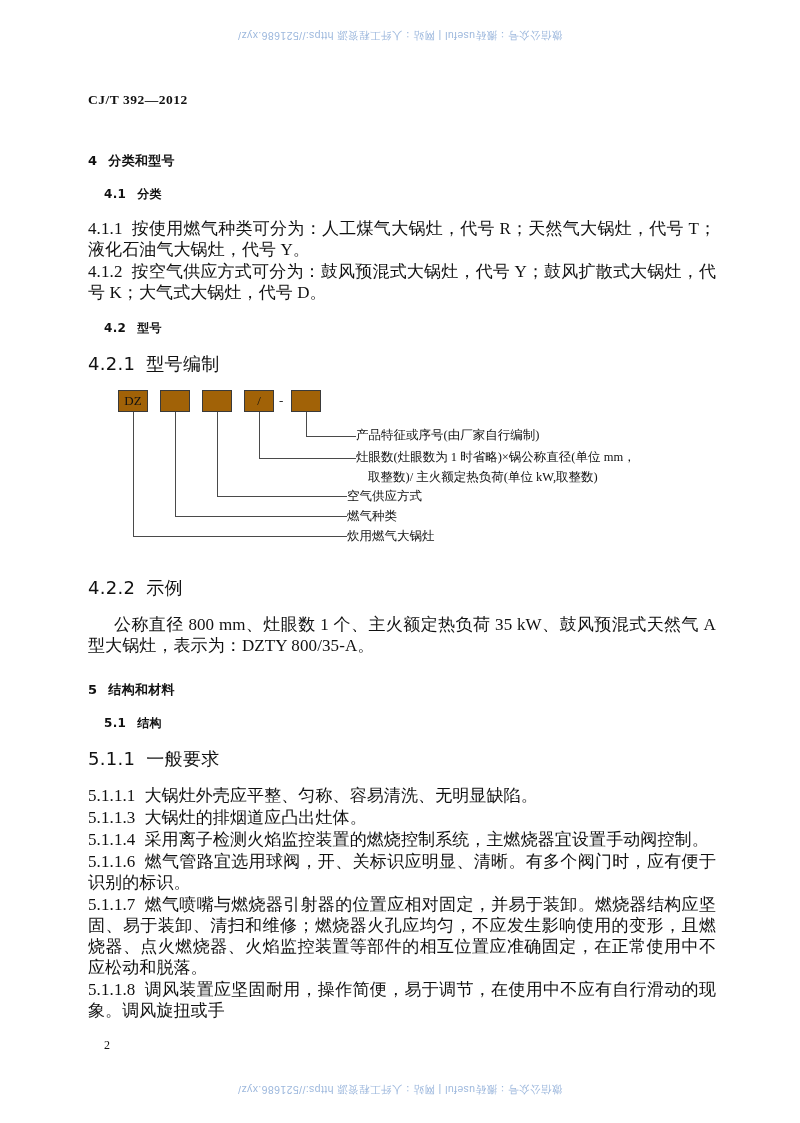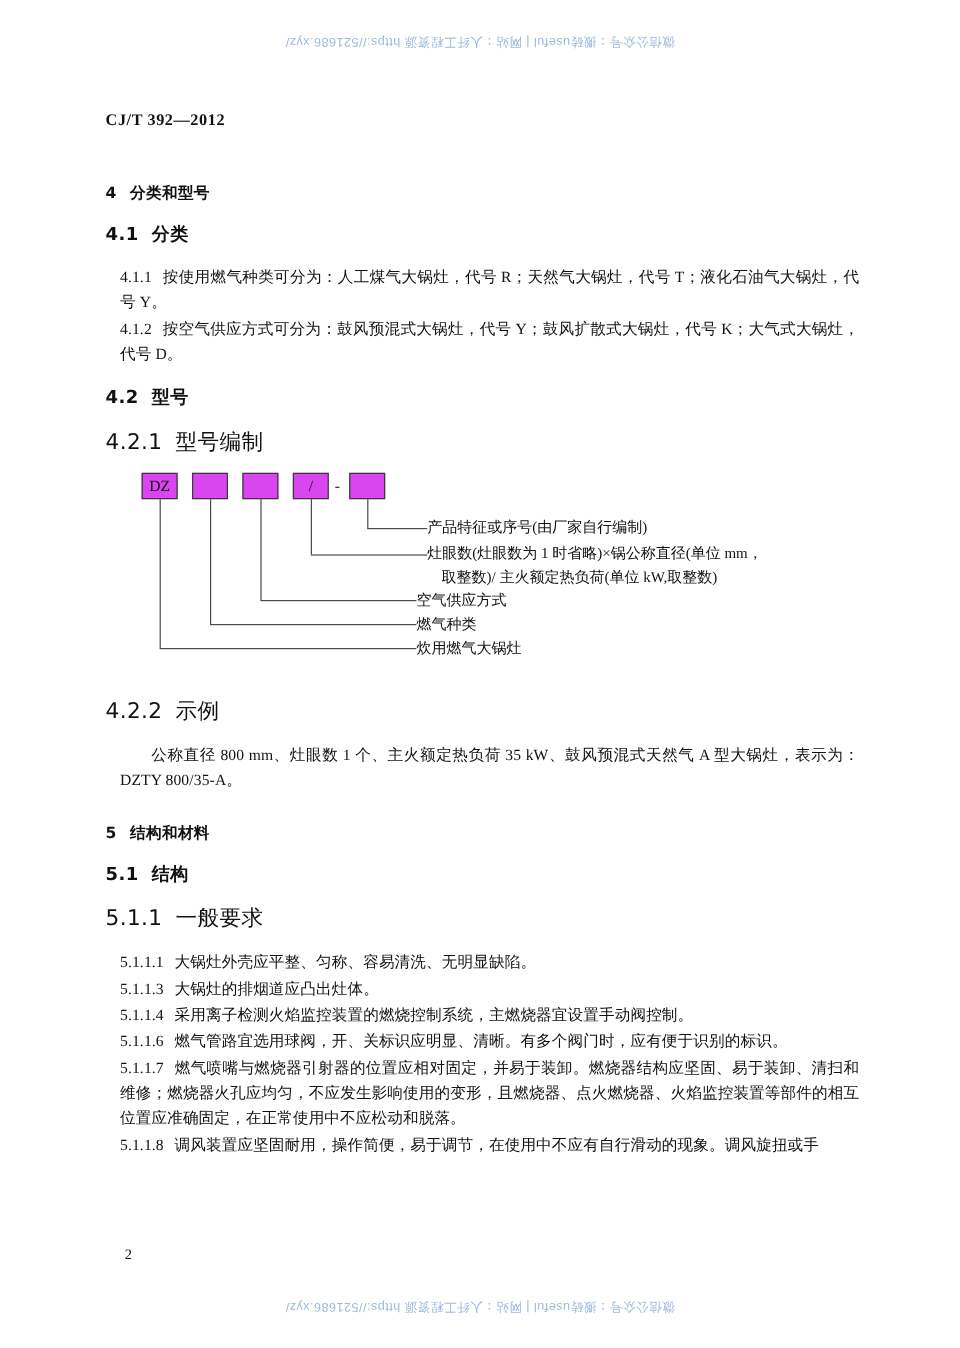--- a/index.html
+++ b/index.html
@@ -56,59 +56,59 @@
 
   .h1 {
     font-family: "DejaVu Sans", "Liberation Sans", sans-serif;
     font-size: 13px;
     font-weight: bold;
     margin: 0 0 16px 0;
     letter-spacing: 0.3px;
   }
   .h2 {
     font-family: "DejaVu Sans", "Liberation Sans", sans-serif;
-    font-size: 15px;
+    font-size: 12px;
     font-weight: bold;
-    margin: 0 0 15px 0;
+    margin: 0 0 15px 16px;
     letter-spacing: 0.3px;
   }
   .h3 {
     font-family: "DejaVu Sans", "Liberation Sans", sans-serif;
     font-size: 18px;
     font-weight: normal;
     margin: 0 0 14px 0;
     letter-spacing: 0.3px;
   }
   .h1 .num, .h2 .num, .h3 .num { margin-right: 11px; }
 
   .para {
-    font-size: 13px;
+    font-size: 17px;
     line-height: 21px;
-    margin: 0 0 1px 12px;
+    margin: 0 0 1px 0;
     text-align: justify;
     letter-spacing: 0.1px;
   }
   .para .clause { margin-right: 9px; }
   .para.indent { text-indent: 26px; }
   .spacer-md { height: 16px; }
   .spacer-lg { height: 24px; }
 
   
   .diagram {
     position: relative;
     height: 176px;
     margin: 14px 0 10px 0;
   }
   .box {
     position: absolute;
     box-sizing: border-box;
     width: 30px;
     height: 22px;
     border: 1.2px solid #3a3a3a;
-    background: #d946ef;
+    background: #a16207;
     font-size: 13px;
     line-height: 20px;
     text-align: center;
     font-family: "Liberation Serif", "DejaVu Serif", serif;
   }
   .dash {
     position: absolute;
     font-size: 13px;
     line-height: 22px;
     color: #222;

